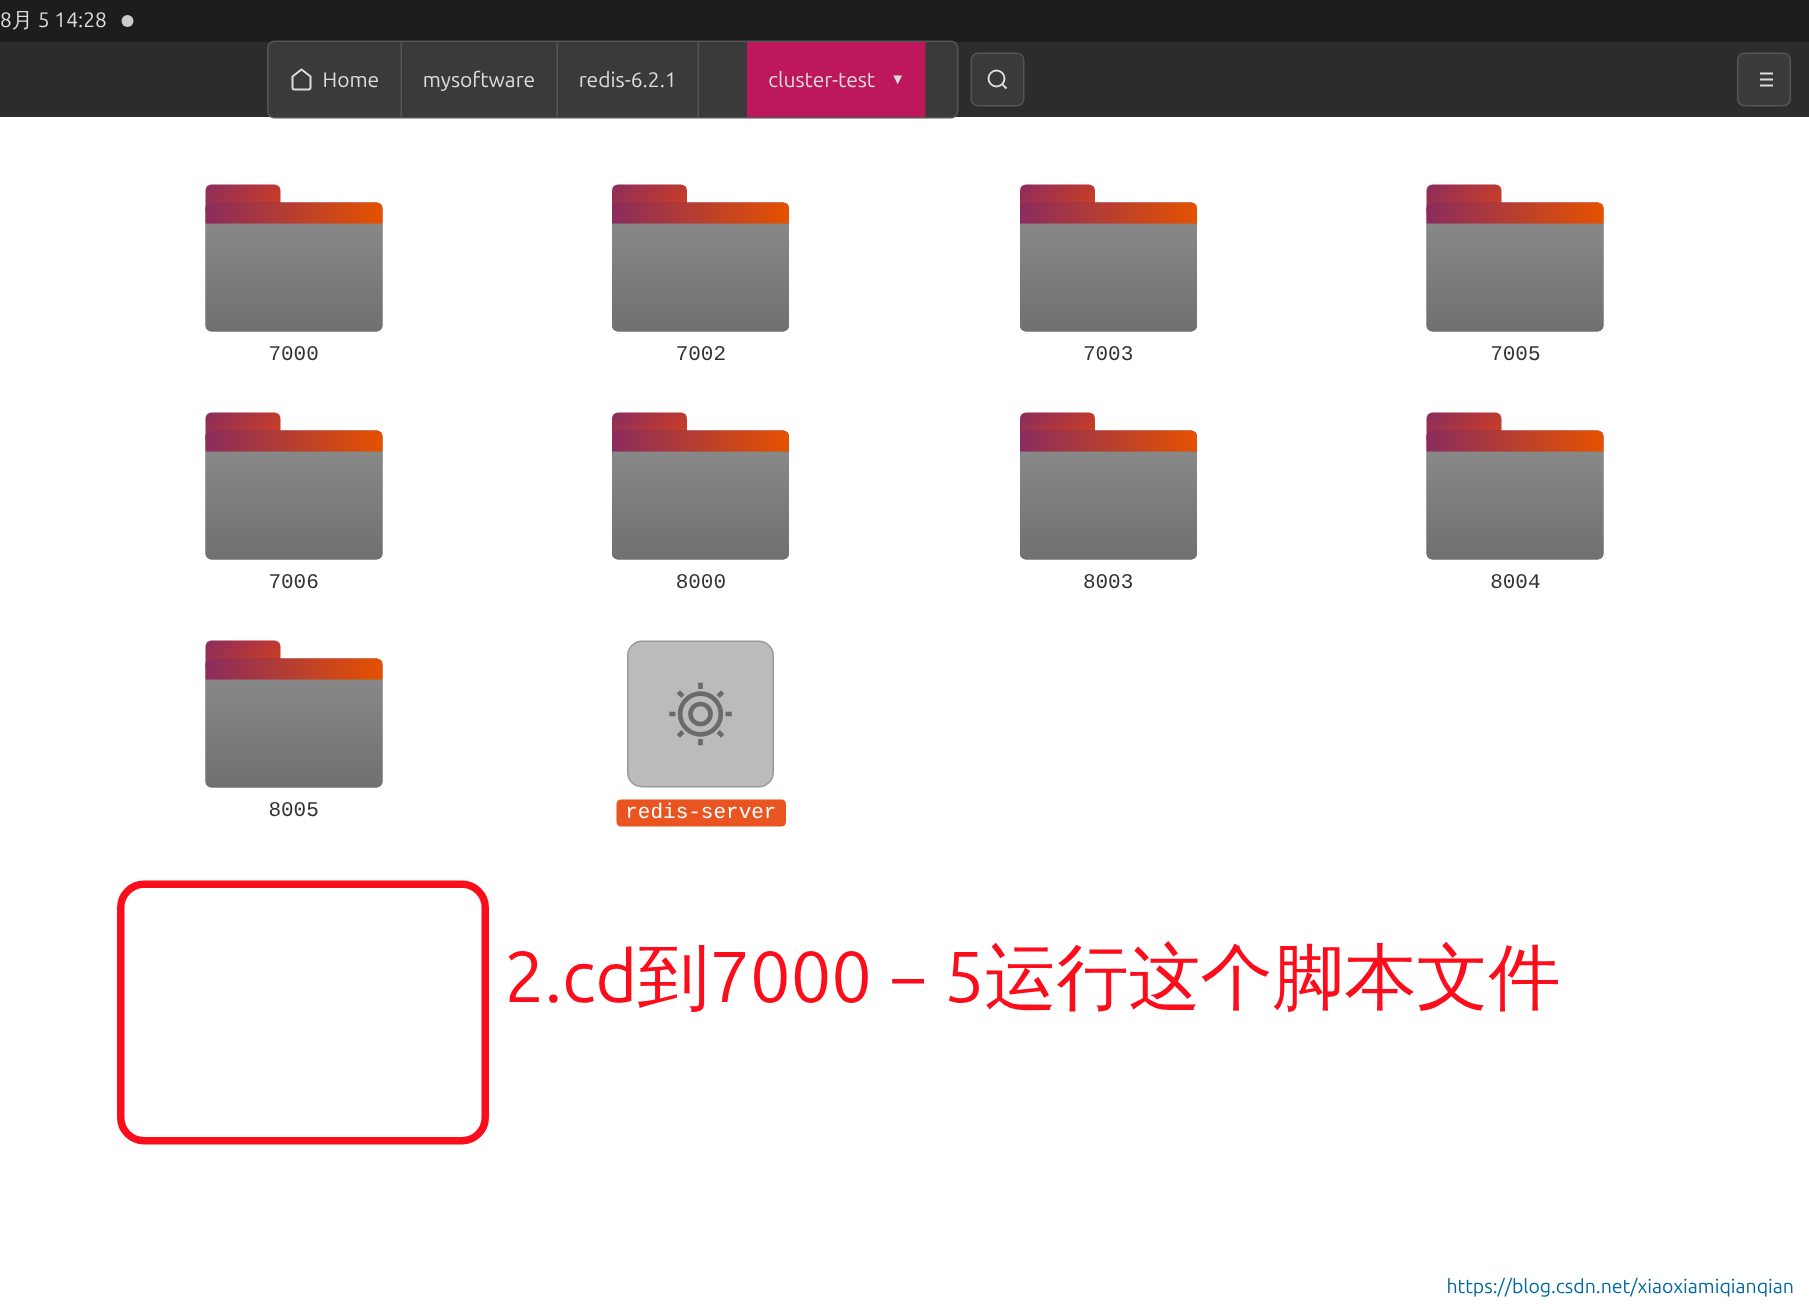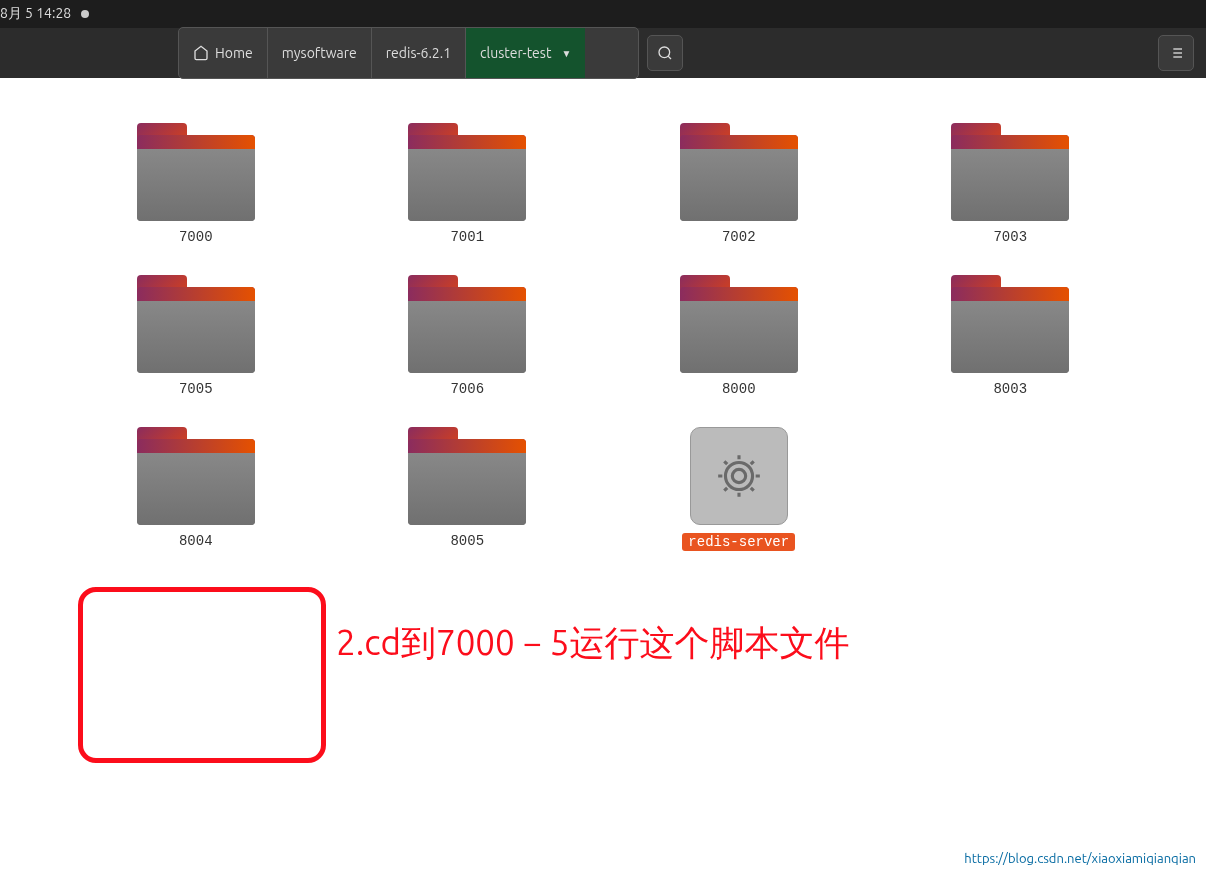--- a/index.html
+++ b/index.html
@@ -47,22 +47,23 @@
       height: 100%;
       display: flex;
       align-items: center;
       color: #ddd;
       font-size: 14px;
       border-right: 1px solid #555;
       cursor: pointer;
       gap: 6px;
     }
     .breadcrumb-item.last {
-      background: #14532d;
+      background: #be185d;
       border-right: none;
+      margin-left: 32px;
     }
     .dropdown-arrow {
       margin-left: 4px;
       font-size: 10px;
     }
     .toolbar-btn {
       width: 36px;
       height: 36px;
       background: #3a3a3a;
       border: 1px solid #555;
@@ -147,21 +148,21 @@
       border-color: #999;
     }
     .annotation-box {
       position: absolute;
       border: 5px solid #fc0d1b;
       border-radius: 18px;
     }
     .annotation-text {
       position: absolute;
       color: #fc0d1b;
-      font-size: 35px;
+      font-size: 48px;
       font-weight: 400;
       line-height: 1.3;
     }
     .watermark {
       position: absolute;
       bottom: 10px;
       right: 10px;
       color: #0369a1;
       font-size: 13px;
     }
@@ -220,28 +221,20 @@
       <div class="folder-top-stripe"></div>
     </div>
       <span class="file-label">7000</span>
     </div>
     <div class="file-item">
       <div class="folder-icon">
       <div class="folder-tab"></div>
       <div class="folder-body"></div>
       <div class="folder-top-stripe"></div>
     </div>
-      <span class="file-label">7001</span>
-    </div>
-    <div class="file-item">
-      <div class="folder-icon">
-      <div class="folder-tab"></div>
-      <div class="folder-body"></div>
-      <div class="folder-top-stripe"></div>
-    </div>
       <span class="file-label">7002</span>
     </div>
     <div class="file-item">
       <div class="folder-icon">
       <div class="folder-tab"></div>
       <div class="folder-body"></div>
       <div class="folder-top-stripe"></div>
     </div>
       <span class="file-label">7003</span>
     </div>

